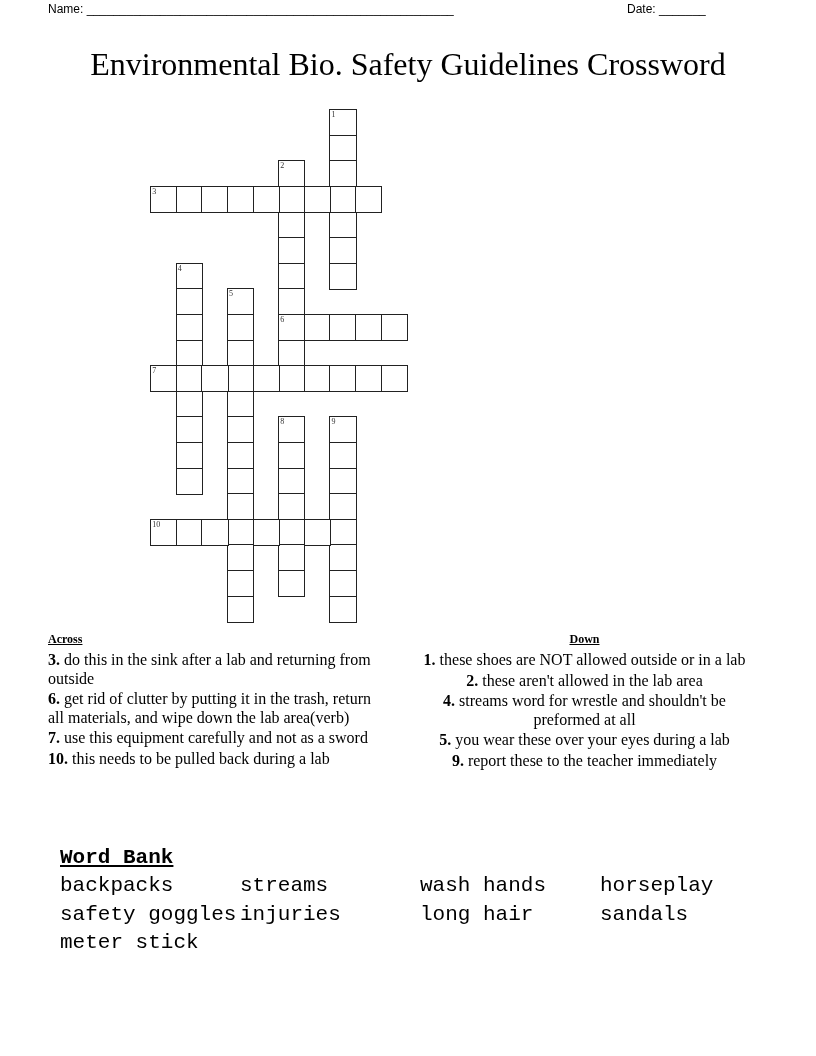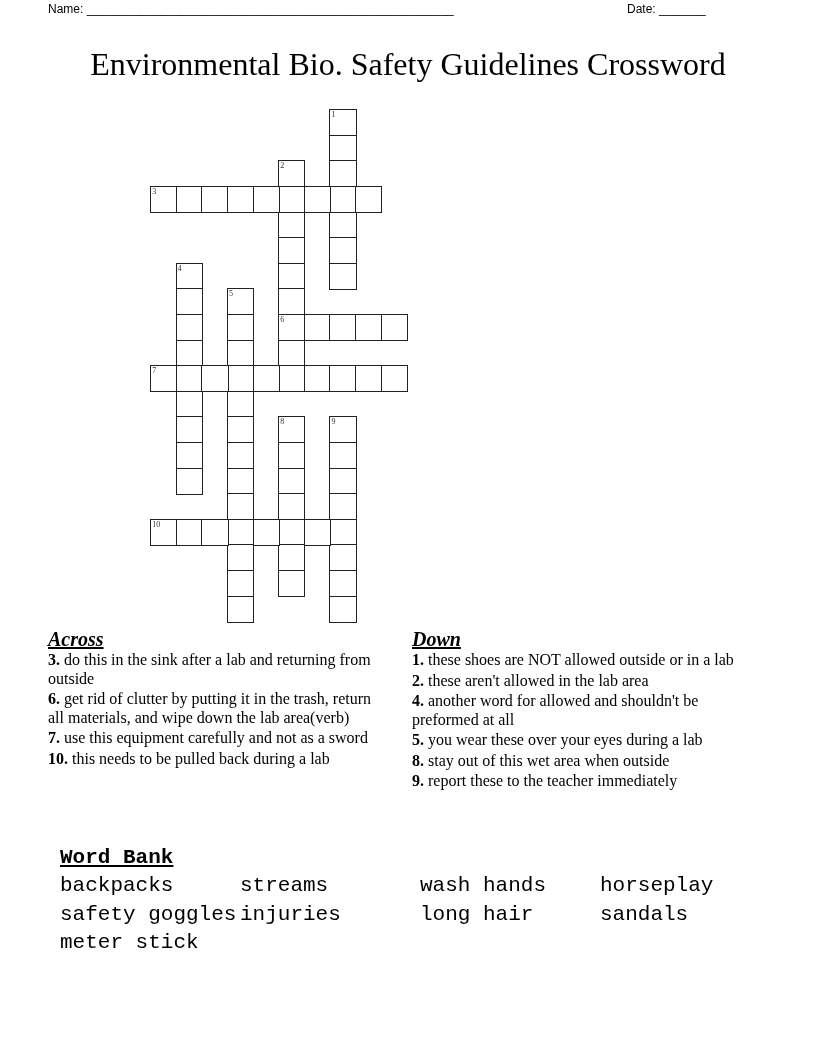--- a/index.html
+++ b/index.html
@@ -10,22 +10,22 @@
   .header-line .date { position: absolute; left: 579px; top: 0; white-space: pre; }
   .title { position: absolute; top: 44px; left: 0; width: 816px; text-align: center;
     font-family: "Liberation Serif", serif; font-size: 32px; line-height: 40px; }
   #grid { position: absolute; left: 0; top: 0; width: 816px; height: 640px; }
   .cell { position: absolute; box-sizing: border-box; width: 27.1px; height: 27.1px;
     border: 1.5px solid #222; background: #fff; }
   .cell .num { position: absolute; left: 1px; top: 0px; font-family: "Liberation Serif", serif;
     font-size: 8px; line-height: 9px; color: #333; }
   .clues { position: absolute; top: 630px; font-family: "Liberation Serif", serif; font-size: 16px; line-height: 18.5px; }
   .clues.across { left: 48px; width: 340px; }
-  .clues.down { left: 412px; width: 345px; }
-  .clues h3 { margin: 0 0 2px 0; font-size: 20px; font-weight: bold; text-decoration: underline; line-height: 19px; font-style: italic; }
+  .clues.down { left: 412px; width: 345px; text-align: center; }
+  .clues h3 { margin: 0 0 2px 0; font-size: 12px; font-weight: bold; text-decoration: underline; line-height: 19px; }
   .clue { margin-bottom: 2px; }
   .clue b { font-weight: bold; }
   .wordbank { position: absolute; top: 845px; left: 60px; width: 720px;
     font-family: Liberation Mono, monospace; }
   .wordbank h2 { margin: 0; font-size: 21px; font-weight: bold; text-decoration: underline; line-height: 26px; }
   .wb-grid { display: grid; grid-template-columns: 180px 180px 180px 180px; font-size: 21px; line-height: 28.5px; margin-top: 1px; }
 </style>
 </head>
 <body>
 
@@ -143,23 +143,22 @@
       <div class="clue"><b>7.</b><span> use this equipment carefully and not as a sword</span></div>
       <div class="clue"><b>10.</b><span> this needs to be pulled back during a lab</span></div>
     </div>
 </div>
 
 <div class="clues down">
   <h3>Down</h3>
   <div>
       <div class="clue"><b>1.</b><span> these shoes are NOT allowed outside or in a lab</span></div>
       <div class="clue"><b>2.</b><span> these aren't allowed in the lab area</span></div>
-      <div class="clue"><b>4.</b><span> another word for allowed and shouldn't be preformed at all</span></div>
+      <div class="clue"><b>4.</b><span> streams word for wrestle and shouldn't be preformed at all</span></div>
       <div class="clue"><b>5.</b><span> you wear these over your eyes during a lab</span></div>
-      <div class="clue"><b>8.</b><span> stay out of this wet area when outside</span></div>
       <div class="clue"><b>9.</b><span> report these to the teacher immediately</span></div>
     </div>
 </div>
 
 <div class="wordbank">
   <h2>Word Bank</h2>
   <div class="wb-grid">
       <div>backpacks</div>
       <div>streams</div>
       <div>wash hands</div>

